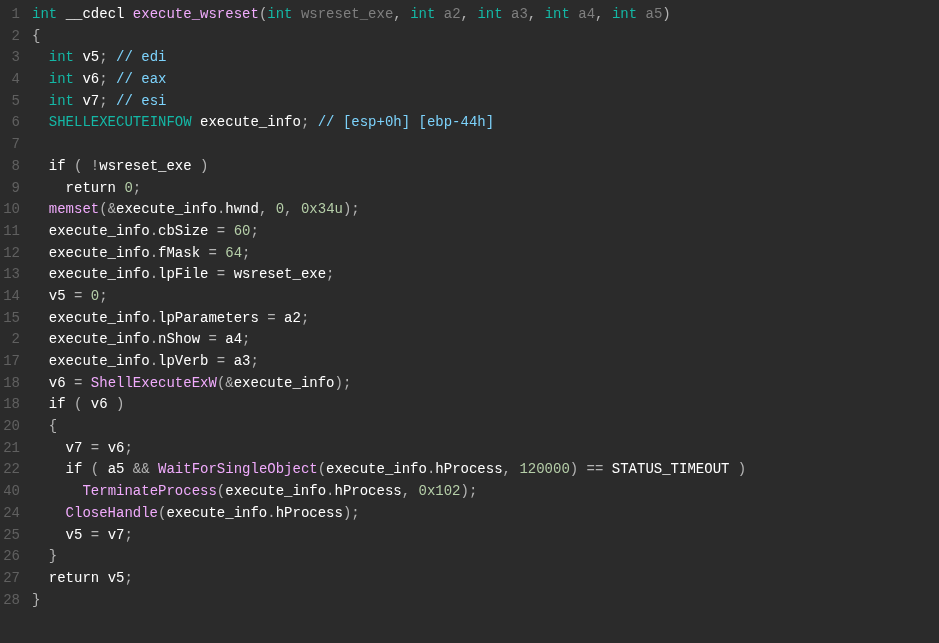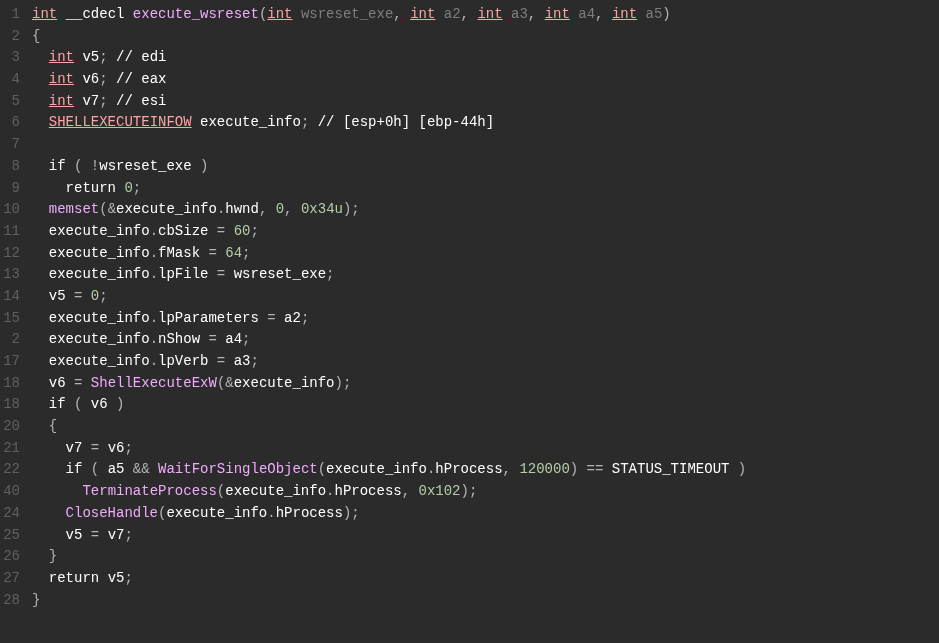--- a/index.html
+++ b/index.html
@@ -27,26 +27,26 @@
   }
   .gutter div {
     padding: 0 2px;
   }
   .code {
     white-space: pre;
   }
   .code-line {
     min-height: 1.55em;
   }
-  .t-type     { color: #fca5a5; text-decoration: underline; }  
+  .t-type     { color: #14b8a6; }  
   .t-keyword  { color: #ffffff; }  
   .t-func     { color: #f0abfc; }  
   .t-param    { color: #7f7f7f; }  
   .t-var      { color: #ffffff; }  
-  .t-comment  { color: #ffffff; }  
+  .t-comment  { color: #7dd3fc; }  
   .t-num      { color: #b5cea8; }  
   .t-member   { color: #ffffff; }
   .t-op       { color: #b4b4b4; }
   .t-punct    { color: #b4b4b4; }
   .t-paren    { color: #b4b4b4; }
   .t-white    { color: #ffffff; }
 </style>
 </head>
 <body>
 

